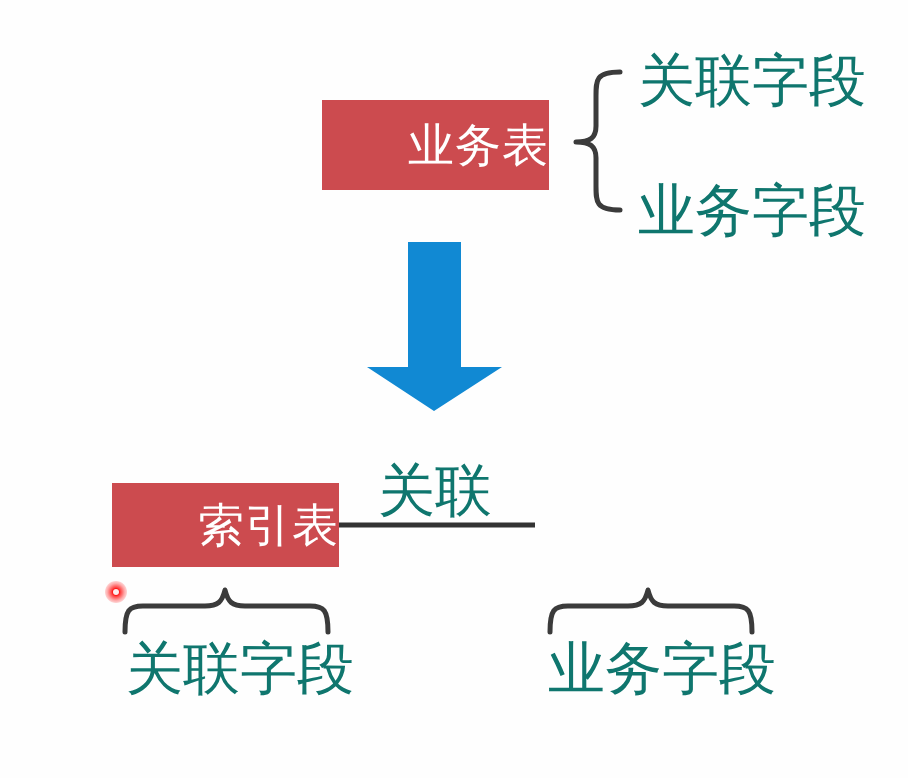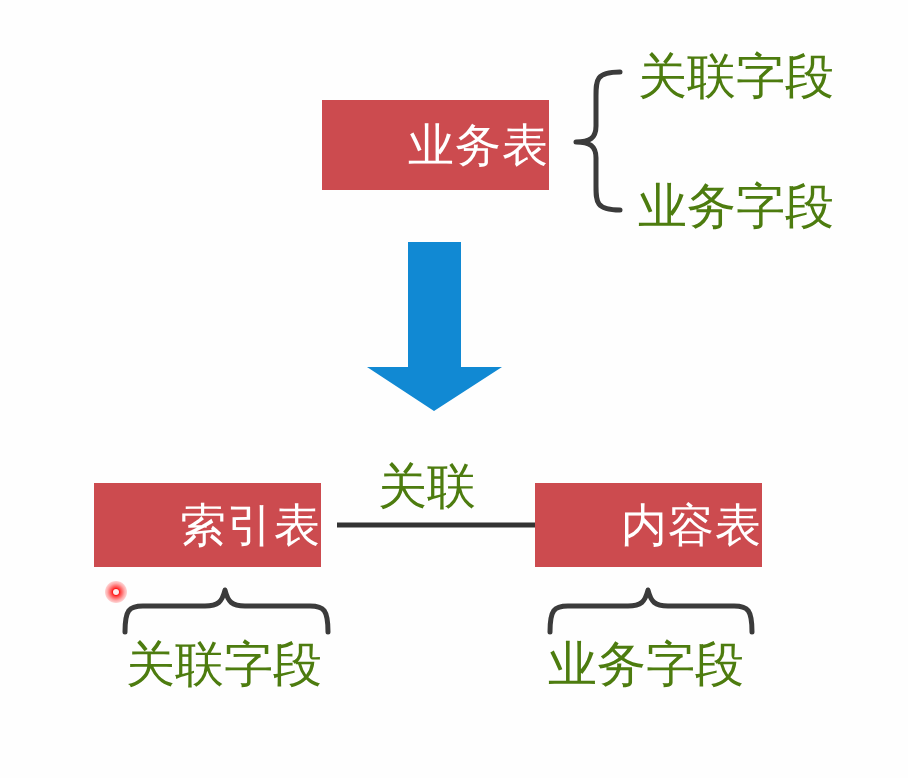--- a/index.html
+++ b/index.html
@@ -23,27 +23,27 @@
     display: flex;
     align-items: center;
     justify-content: flex-end;
     color: #ffffff;
     font-size: 46px;
     letter-spacing: 1px;
     line-height: 1;
     user-select: none;
   }
   .box-top      { left: 322px; top: 100px; width: 227px; height: 90px; }
-  .box-index    { left: 94px; top: 483px; width: 227px; height: 84px; }
+  .box-index    { left: 112px; top: 483px; width: 227px; height: 84px; }
   .box-content  { left: 535px; top: 483px; width: 227px; height: 84px; }
 
   .label {
     position: absolute;
-    color: #4d7c0f;
-    font-size: 49px;
+    color: #0f766e;
+    font-size: 57px;
     line-height: 1;
     white-space: nowrap;
     user-select: none;
   }
   .label-assoc-field-top { left: 638px; top: 52px; }
   .label-biz-field-top   { left: 638px; top: 182px; }
   .label-relation        { left: 378px; top: 462px; }
   .label-assoc-field-bot { left: 126px; top: 640px; }
   .label-biz-field-bot   { left: 548px; top: 640px; }
 
@@ -127,23 +127,20 @@
   <div class="click-dot"></div>
 
   <div class="box box-top">
     <span>业务表</span>
   </div>
 
   <div class="box box-index">
     <span>索引表</span>
   </div>
 
-  <div class="box box-content">
-    <span>内容表</span>
-  </div>
 
   <div class="label label-assoc-field-top">关联字段</div>
 
   <div class="label label-biz-field-top">业务字段</div>
 
   <div class="label label-relation">关联</div>
 
   <div class="label label-assoc-field-bot">关联字段</div>
 
   <div class="label label-biz-field-bot">业务字段</div>

